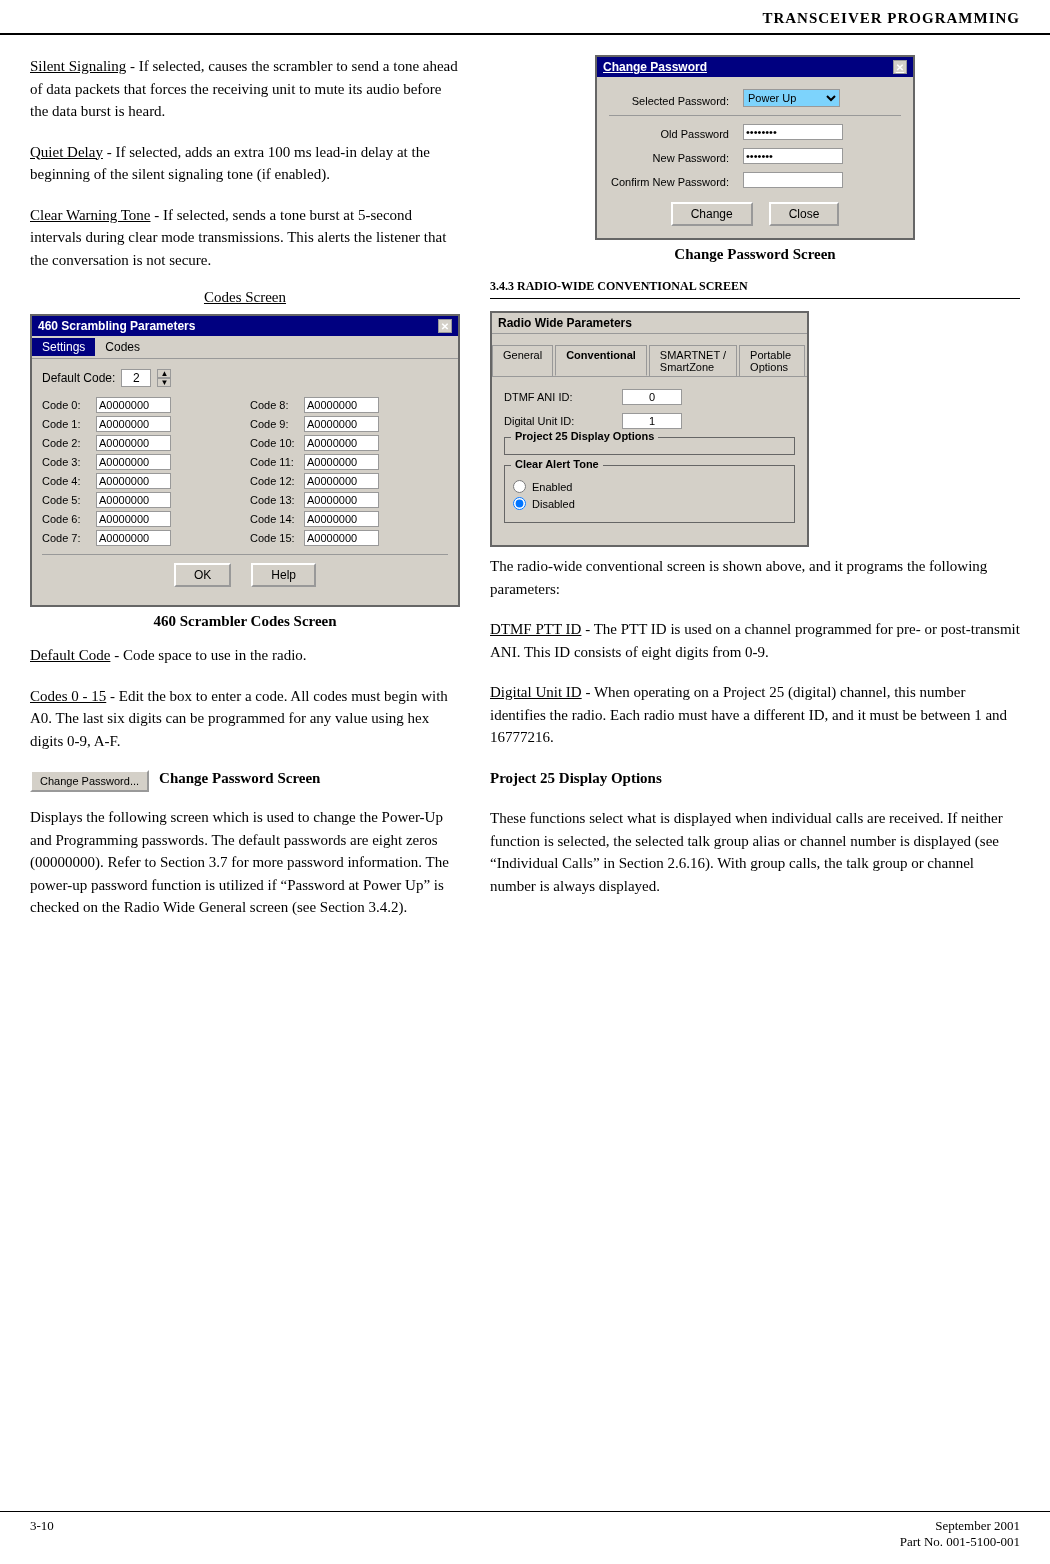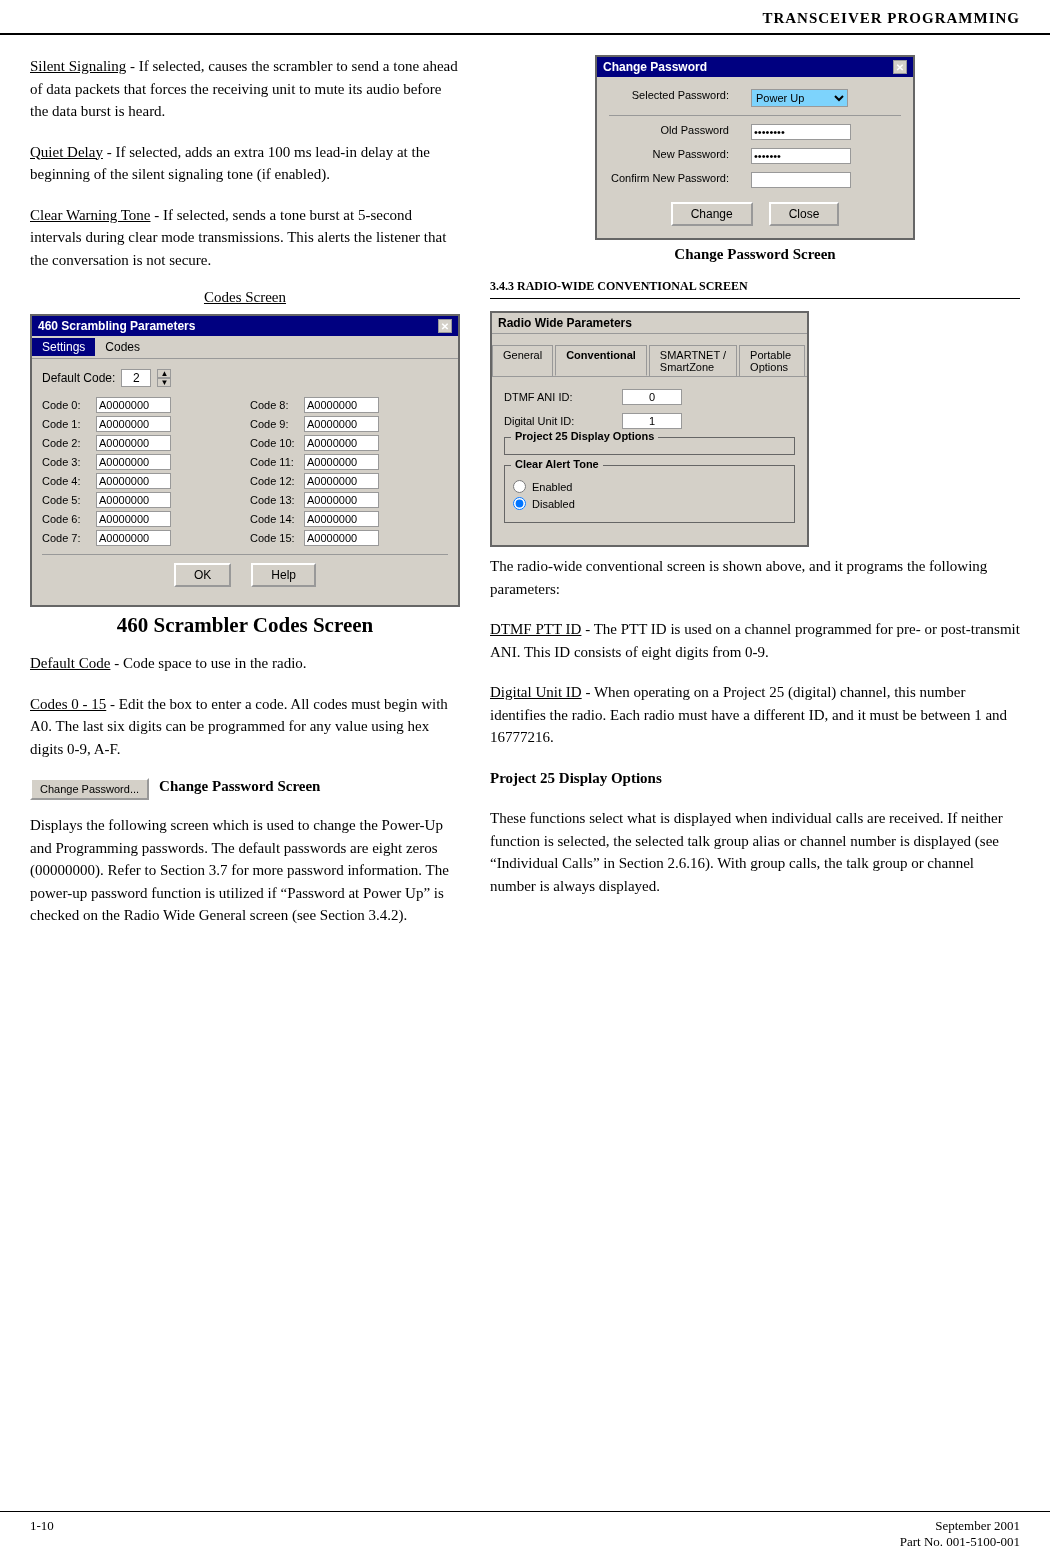--- a/index.html
+++ b/index.html
@@ -199,21 +199,21 @@
       border-color: #fff #999 #999 #fff;
       padding: 3px 18px;
       font-size: 12px;
       cursor: pointer;
       font-family: Arial, sans-serif;
     }
 
     .dialog-caption {
       text-align: center;
       font-weight: bold;
-      font-size: 21px;
+      font-size: 15px;
       font-family: Times New Roman, serif;
       margin-bottom: 14px;
     }
 
     
     .change-pw-section {
       display: flex;
       align-items: flex-start;
       gap: 10px;
       margin-bottom: 14px;
@@ -254,31 +254,32 @@
 
     .cp-titlebar {
       background: #000080;
       color: #fff;
       padding: 3px 6px;
       font-size: 12px;
       font-weight: bold;
       display: flex;
       align-items: center;
       justify-content: space-between;
+      text-decoration: underline;
     }
 
     .cp-body {
       padding: 12px;
     }
 
     .cp-row {
       display: flex;
-      align-items: flex-start;
+      align-items: flex-end;
       margin-bottom: 8px;
-      gap: 22px;
+      gap: 14px;
     }
 
     .cp-row-label {
       font-size: 11px;
       width: 120px;
       text-align: right;
     }
 
     .cp-select {
       border: 1px solid #999;
@@ -699,18 +700,18 @@
     </div>
 
     <div class="text-section">
       <p>These functions select what is displayed when individual calls are received. If neither function is selected, the selected talk group alias or channel number is displayed (see “Individual Calls” in Section 2.6.16). With group calls, the talk group or channel number is always displayed.</p>
     </div>
 
   </div>
 </div>
 
 <div class="page-footer">
-  <span class="footer-left">1-10</span>
+  <span class="footer-left">3-10</span>
   <div class="footer-right">
     <div>September 2001</div>
     <div>Part No. 001-5100-001</div>
   </div>
 </div>
 
 </body></html>

